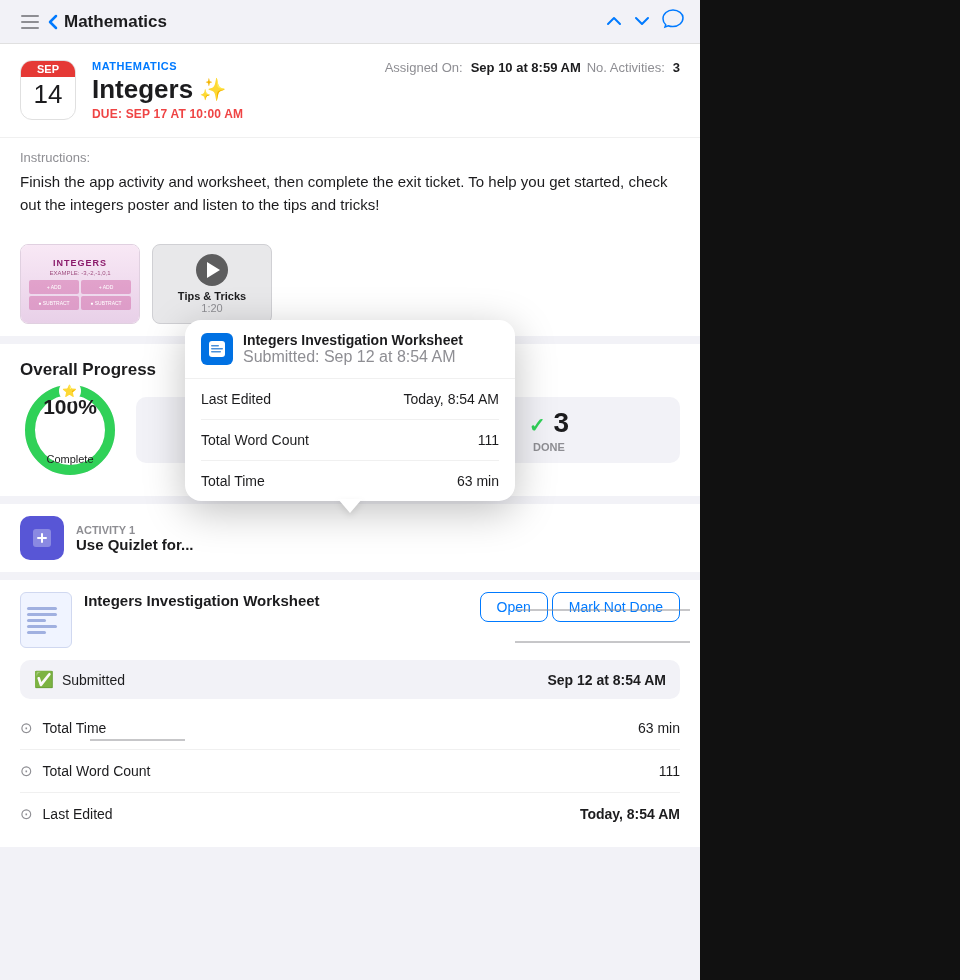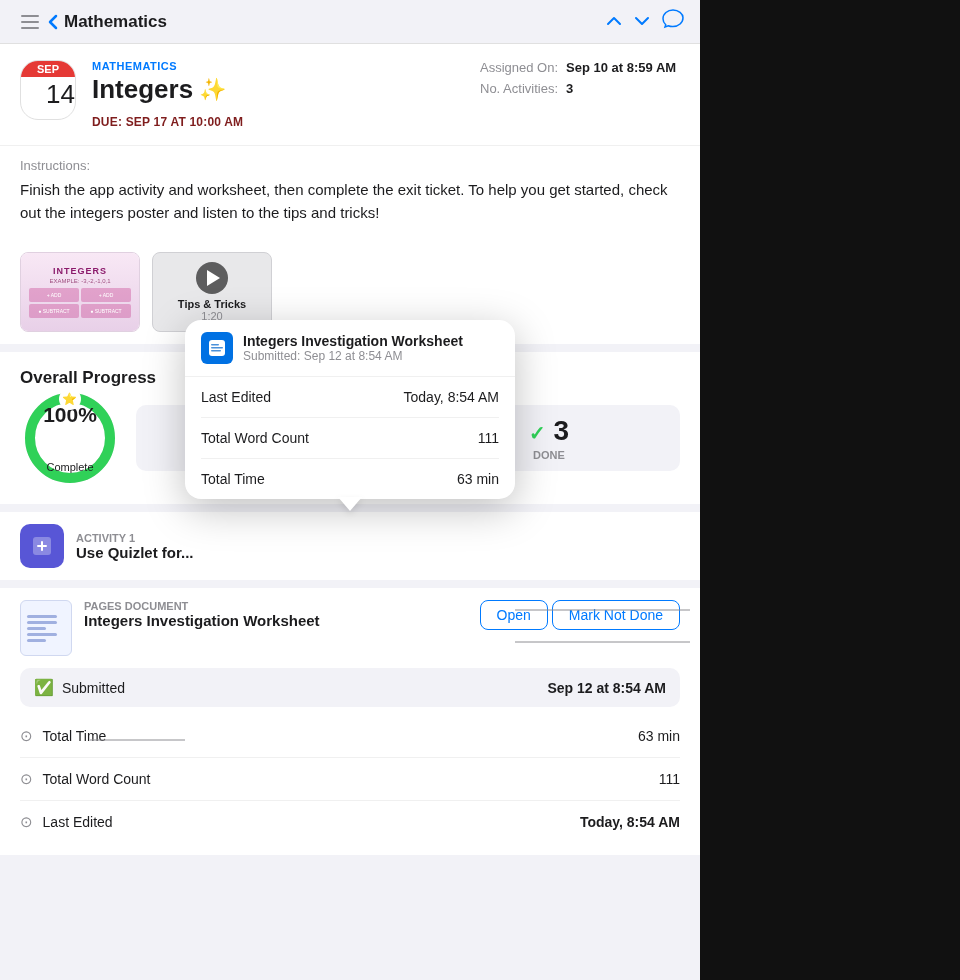--- a/index.html
+++ b/index.html
@@ -76,26 +76,26 @@
       background: #fff;
       padding: 16px 20px;
       display: flex;
       gap: 16px;
       align-items: flex-start;
     }
     .calendar-badge {
       min-width: 56px;
       width: 56px;
       height: 60px;
-      border-radius: 18px;
+      border-radius: 12px;
       overflow: hidden;
       border: 1px solid #e0e0e0;
       display: flex;
       flex-direction: column;
-      align-items: flex-end;
+      align-items: center;
     }
     .calendar-badge-month {
       background: #e53935;
       color: #fff;
       font-size: 11px;
       font-weight: 700;
       text-transform: uppercase;
       width: 100%;
       text-align: center;
       padding: 2px 0;
@@ -124,30 +124,30 @@
     .assignment-title {
       font-size: 26px;
       font-weight: 700;
       color: #1c1c1e;
     }
     .sparkle-icon {
       font-size: 22px;
     }
     .assignment-due {
       font-size: 12px;
-      color: #7f1d1d;
-      margin-top: 10px;
+      color: #ef4444;
+      margin-top: 2px;
       font-weight: 600;
       letter-spacing: 0.2px;
     }
     .assignment-meta {
       display: flex;
-      flex-direction: column;
       gap: 6px;
       min-width: 200px;
+      align-items: flex-end;
     }
     .meta-row {
       display: flex;
       gap: 8px;
       align-items: baseline;
     }
     .meta-label {
       font-size: 13px;
       color: #8e8e93;
     }
@@ -545,21 +545,21 @@
       justify-content: center;
       font-size: 16px;
     }
     .popup-doc-info {}
     .popup-doc-name {
       font-size: 14px;
       font-weight: 600;
       color: #1c1c1e;
     }
     .popup-doc-submitted {
-      font-size: 12px;
+      font-size: 16px;
       color: #8e8e93;
     }
     .popup-detail-rows { padding: 0 16px; }
     .popup-detail-row {
       display: flex;
       align-items: center;
       padding: 12px 0;
       border-bottom: 1px solid #f0f0f0;
     }
     .popup-detail-row:last-child { border-bottom: none; }
@@ -715,21 +715,20 @@
       <div class="doc-thumbnail">
         <div class="doc-thumbnail-lines">
           <div class="doc-thumbnail-line"></div>
           <div class="doc-thumbnail-line"></div>
           <div class="doc-thumbnail-line short"></div>
           <div class="doc-thumbnail-line"></div>
           <div class="doc-thumbnail-line short"></div>
         </div>
       </div>
       <div class="doc-info">
-        <div class="doc-type">PAGES DOCUMENT</div>
         <div class="doc-name">Integers Investigation Worksheet</div>
       </div>
       <div class="doc-actions">
         <button class="doc-btn">Open</button>
         <button class="doc-btn">Mark Not Done</button>
       </div>
     </div>
 
     <div class="submitted-row">
       <span class="submitted-icon">✅</span>

